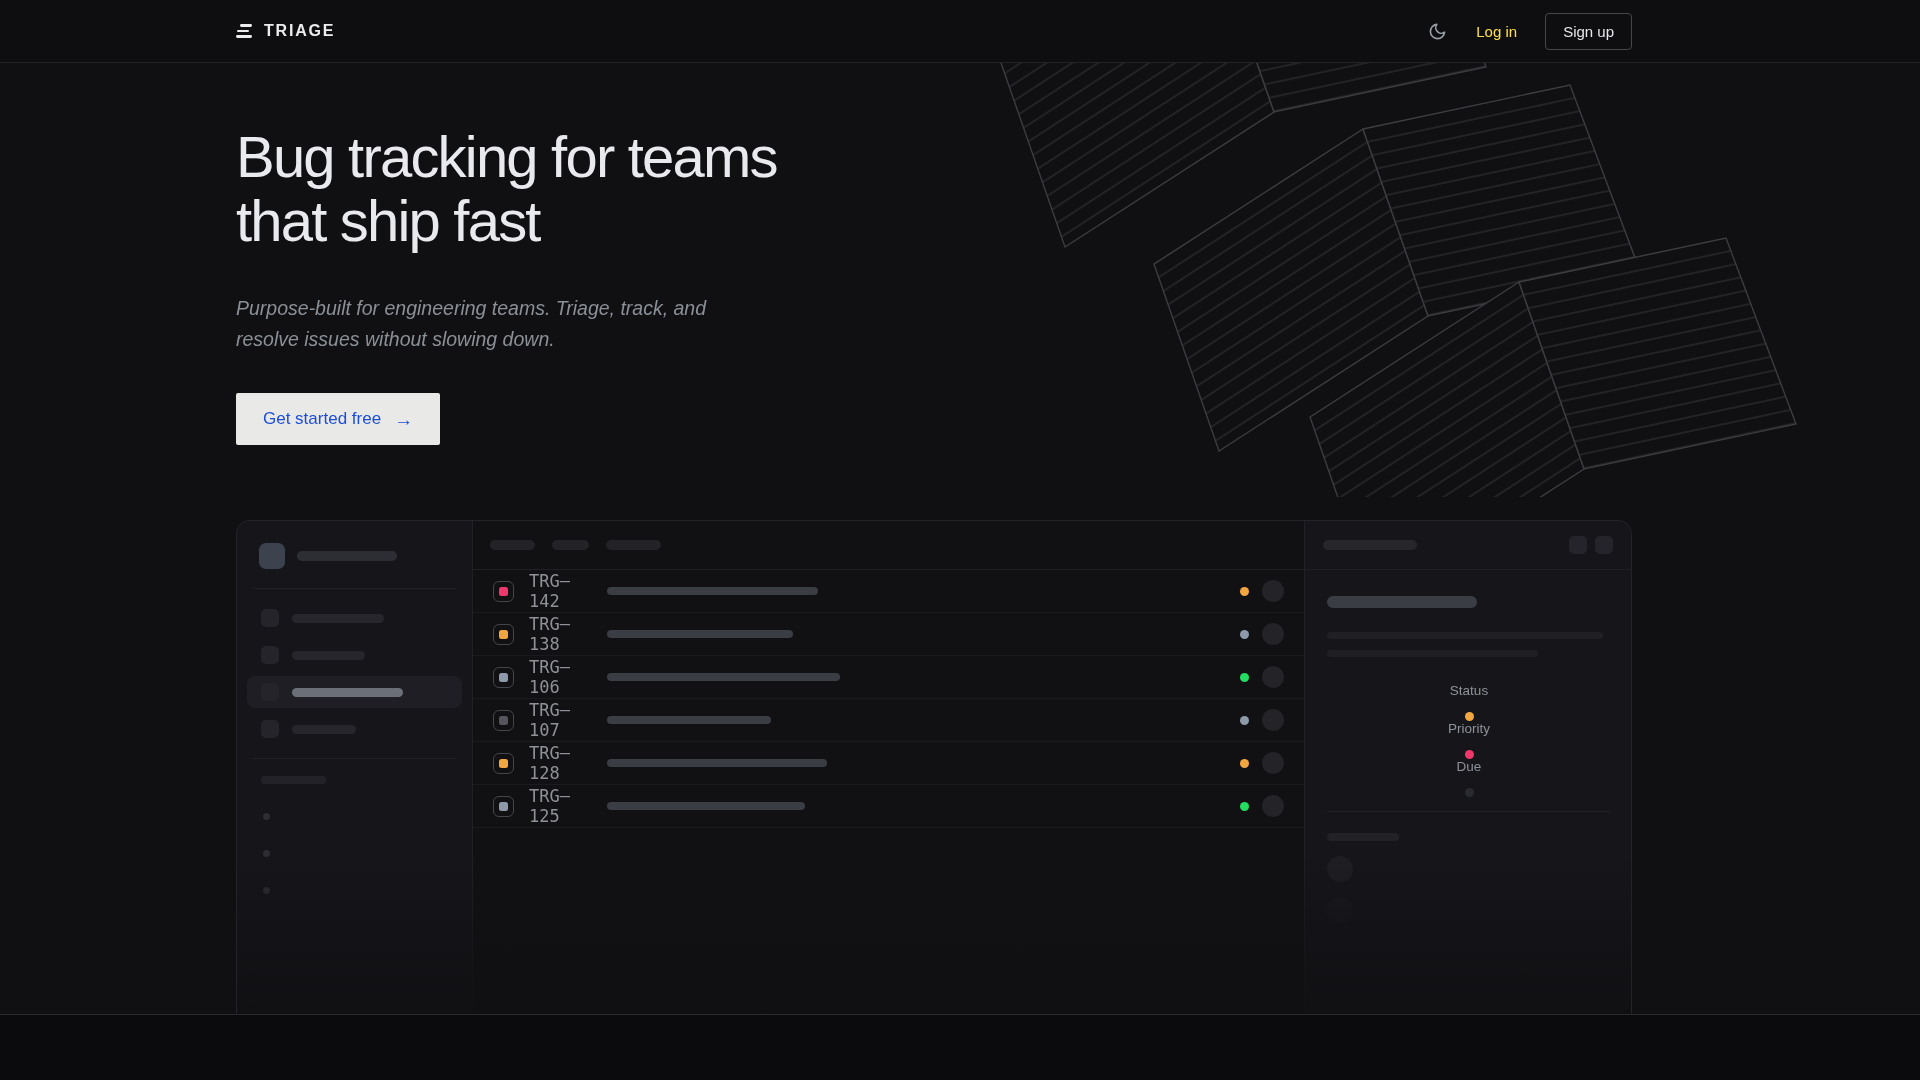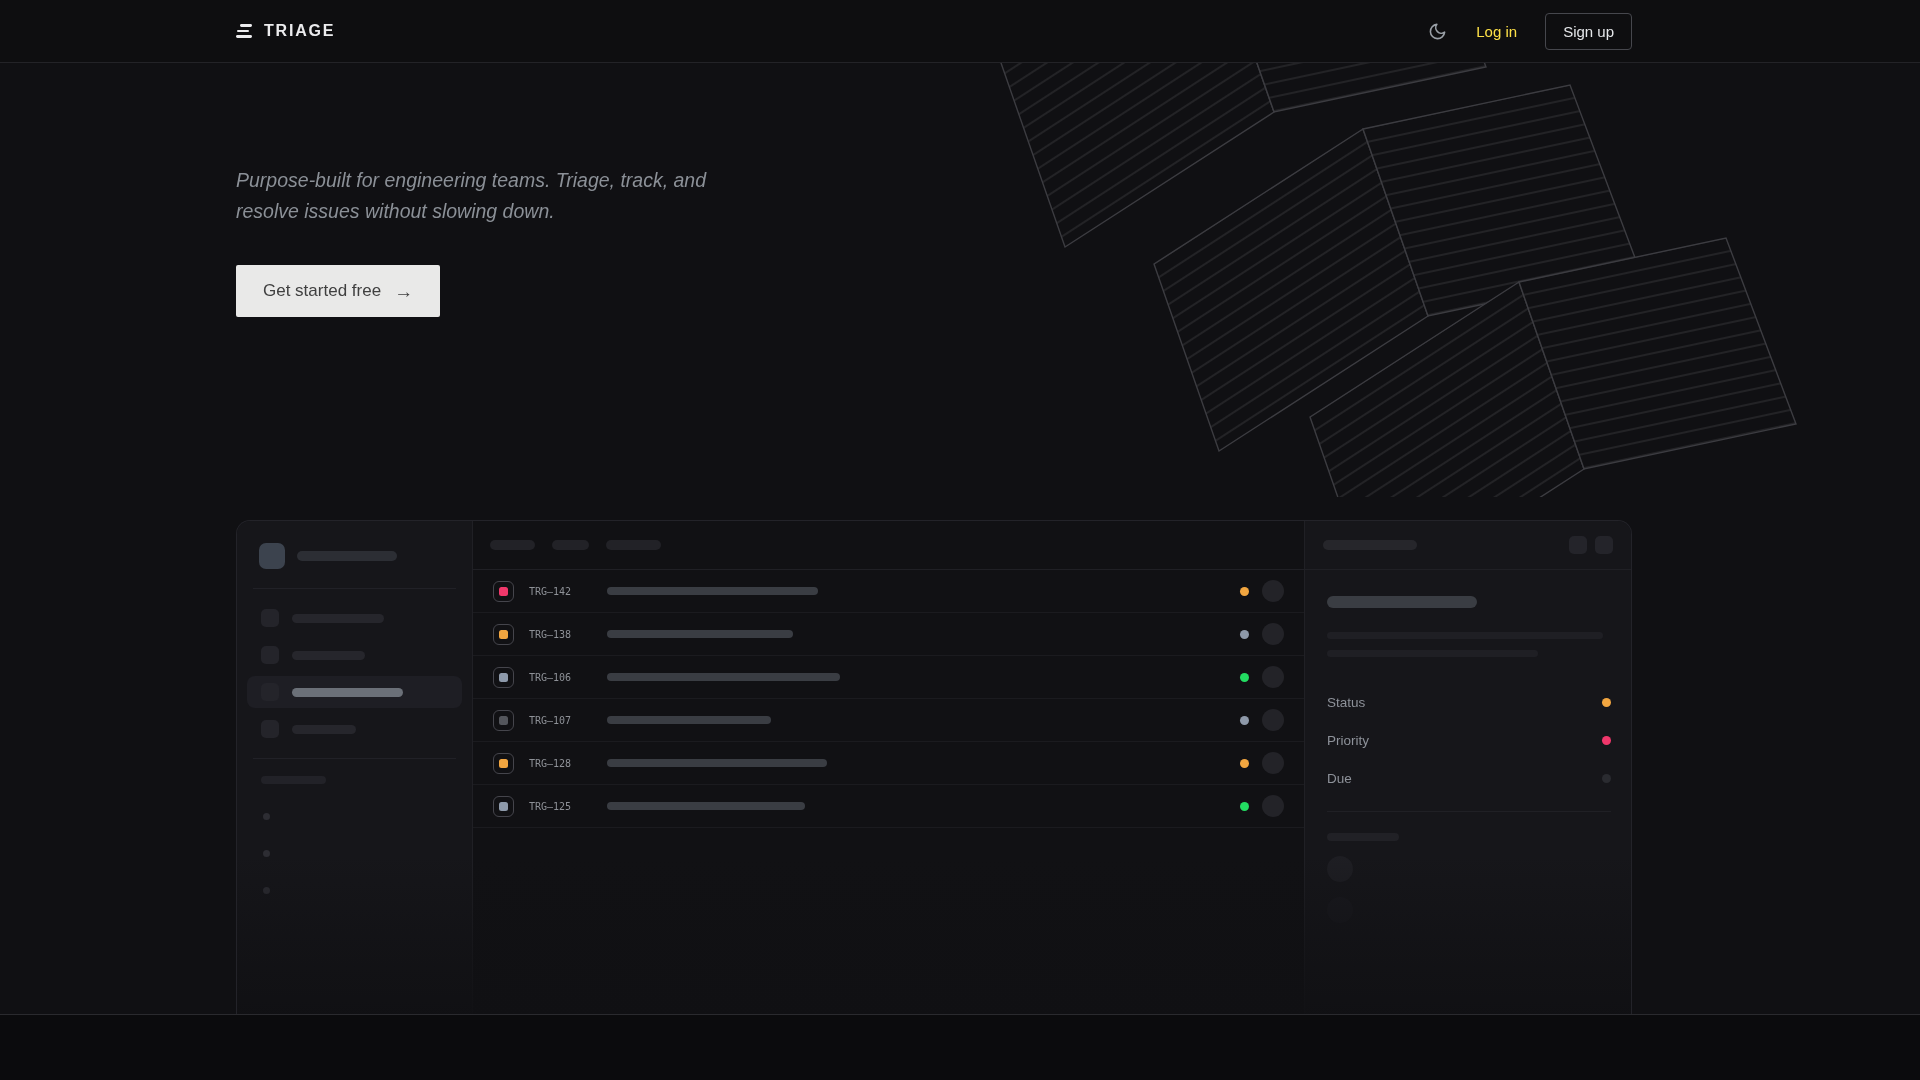--- a/index.html
+++ b/index.html
@@ -20,21 +20,21 @@
   .nav-right{display:flex;align-items:center;gap:28px;}
   .moon-btn{display:flex;align-items:center;justify-content:center;width:22px;height:22px;cursor:pointer;}
   .login-link{font-size:15px;color:#fde047;cursor:pointer;}
   .signup-btn{font-size:15px;color:#e5e7ea;background:transparent;border:1px solid #46474d;
               border-radius:4px;padding:9px 17px;cursor:pointer;font-family:inherit;}
 
   
   .hero{position:absolute;left:236px;top:125px;z-index:3;}
   .hero-title{margin:0;font-size:58px;line-height:64px;font-weight:500;letter-spacing:-1.8px;color:#e9eaed;}
   .hero-sub{margin-top:40px;font-size:19.5px;line-height:31px;color:#8b9097;font-style:italic;}
-  .cta{margin-top:38px;display:inline-flex;align-items:center;gap:13px;background:#e9e9e8;color:#404040;
+  .cta{margin-top:38px;display:inline-flex;align-items:center;gap:13px;background:#e9e9e8;color:#1d4ed8;
        border:none;border-radius:2px;height:52px;padding:0 27px;font-size:17px;font-weight:500;
        font-family:inherit;cursor:pointer;}
   .cta .arrow{font-size:19px;line-height:1;}
 
   
   .deco{position:absolute;top:0;right:0;width:960px;height:497px;overflow:hidden;z-index:1;pointer-events:none;}
 
   
   .app-card{position:absolute;left:236px;top:520px;width:1394px;height:494px;z-index:2;
             border:1px solid #232329;border-bottom:none;border-radius:14px 14px 0 0;
@@ -64,41 +64,41 @@
         display:flex;flex-direction:column;}
   .list-header{flex:0 0 48px;display:flex;align-items:center;gap:17px;padding:0 17px;border-bottom:1px solid #202025;}
   .pill{height:10px;border-radius:5px;background:#222227;}
   .p1{width:45px;} .p2{width:37px;} .p3{width:55px;}
   .issue-row{height:42px;display:flex;align-items:center;padding:0 20px;border-bottom:1px solid #1b1b1f;cursor:pointer;}
   .issue-row.selected{background-image:repeating-linear-gradient(45deg,rgba(255,255,255,.045) 0px,
         rgba(255,255,255,.045) 1px,transparent 1px,transparent 8px);}
   .row-icon{width:21px;height:21px;box-sizing:border-box;border:1.5px solid #45454c;border-radius:6px;
         display:flex;align-items:center;justify-content:center;margin-right:15px;flex:0 0 21px;}
   .row-icon i{display:block;width:9px;height:9px;border-radius:2.5px;}
-  .row-id{font-family:"DejaVu Sans Mono","Liberation Mono",monospace;font-size:10px;color:#8e9197;width:70px;}
+  .row-id{font-family:"DejaVu Sans Mono","Liberation Mono",monospace;font-size:17px;color:#8e9197;width:70px;}
   .row-bar{height:8px;border-radius:4px;background:#3a3d43;margin-left:8px;}
   .issue-row.selected .row-bar{background:#54575d;}
   .row-right{margin-left:auto;display:flex;align-items:center;gap:13px;}
   .row-dot{width:9px;height:9px;border-radius:50%;}
   .row-avatar{width:22px;height:22px;border-radius:50%;background:#232328;}
   .issue-row.selected .row-avatar{background:#2c2c32;}
 
   
   .panel{flex:0 0 326px;background:#16161a;display:flex;flex-direction:column;box-sizing:border-box;}
   .panel-header{flex:0 0 48px;display:flex;align-items:center;justify-content:space-between;
         padding:0 18px;border-bottom:1px solid #202025;}
   .panel-header-bar{width:94px;height:10px;border-radius:5px;background:#26262b;}
   .panel-actions{display:flex;gap:8px;}
   .panel-action{width:18px;height:18px;border-radius:5px;background:#24242a;cursor:pointer;}
   .panel-body{padding:26px 20px 0 22px;}
   .panel-title-bar{width:150px;height:12px;border-radius:6px;background:#3a3d43;}
   .panel-line{height:7px;border-radius:3.5px;background:#1f1f24;}
   .pl1{width:276px;margin-top:24px;} .pl2{width:211px;margin-top:11px;}
   .props{margin-top:26px;}
-  .prop-row{height:38px;display:flex;align-items:center;justify-content:space-between;}
+  .prop-row{height:38px;display:flex;align-items:center;justify-content:space-between;flex-direction:column;}
   .prop-label{font-size:13.5px;color:#8d9199;}
   .prop-dot{width:9px;height:9px;border-radius:50%;}
   .panel-divider{height:1px;background:#202025;margin-top:14px;}
   .panel-foot-bar{width:72px;height:8px;border-radius:4px;background:#212126;margin-top:21px;}
   .panel-circle{width:26px;height:26px;border-radius:50%;background:#1e1e23;margin-top:15px;}
   .panel-circle.faded{opacity:.55;}
 
   
   .footer-band{position:absolute;left:0;right:0;top:1014px;height:66px;background:#0b0b0d;
         border-top:1px solid #2a2a2e;z-index:4;}
@@ -144,20 +144,24 @@
           <path d="M209,0 L416,-44 L486,142 L274,187 Z" fill="url(#hatchR)" stroke="#3c3c41" stroke-width="1.4"></path>
         </g>
       </defs>
       <use href="#chev" transform="translate(40,-75)"></use>
       <use href="#chev" transform="translate(194,129)"></use>
       <use href="#chev" transform="translate(350,282)"></use>
     </svg>
   </div>
 
   <section class="hero">
+    <h1 class="hero-title">
+      <span>Bug tracking for teams</span><br>
+      <span>that ship fast</span>
+    </h1>
     <div class="hero-sub">
       <span>Purpose-built for engineering teams. Triage, track, and</span><br>
       <span>resolve issues without slowing down.</span>
     </div>
     <button class="cta">
       <span>Get started free</span>
       <span class="arrow">→</span>
     </button>
   </section>
 

